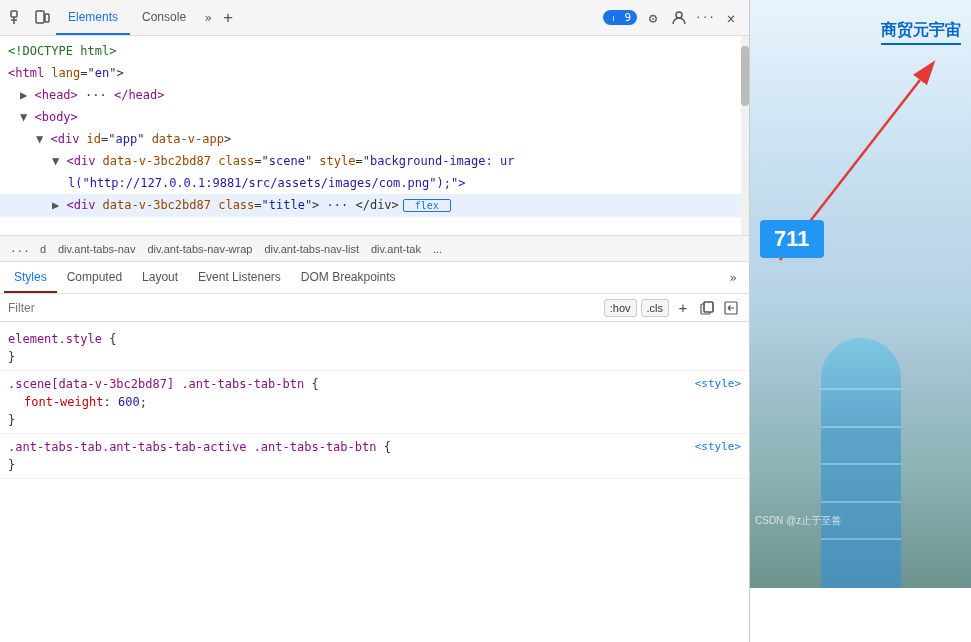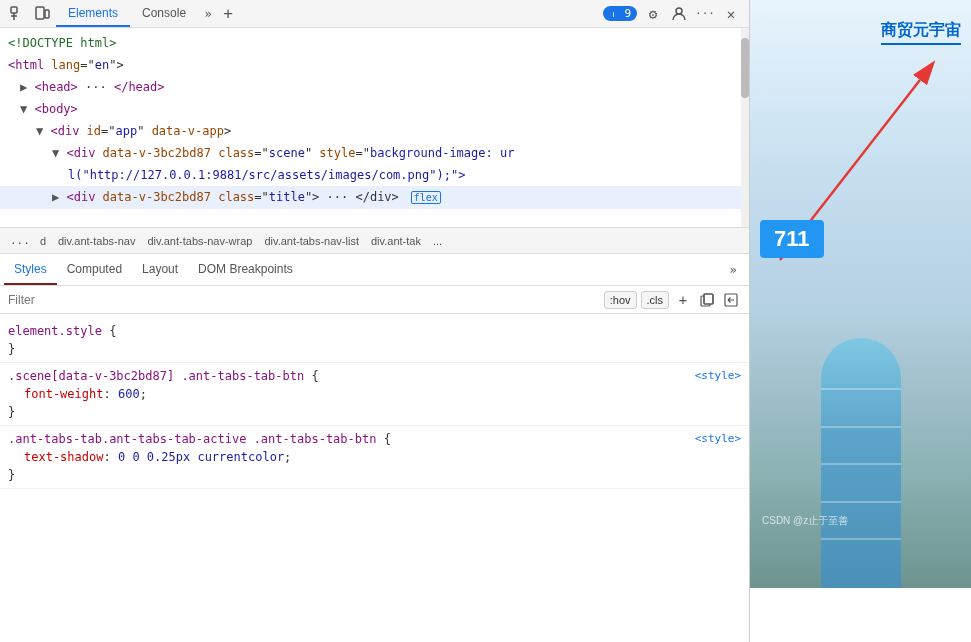--- a/index.html
+++ b/index.html
@@ -12,21 +12,21 @@
       display: flex;
       flex-direction: column;
       border-right: 1px solid #ccc;
       background: #fff;
     }
 
     
     .devtools-toolbar {
       display: flex;
       align-items: center;
-      height: 28px;
+      height: 36px;
       border-bottom: 1px solid #ddd;
       padding: 0 8px;
       gap: 4px;
       background: #f5f5f5;
     }
     .toolbar-icon {
       width: 20px; height: 20px;
       display: flex; align-items: center; justify-content: center;
       cursor: pointer; border-radius: 3px;
       color: #555; font-size: 14px;
@@ -95,23 +95,23 @@
     .expand-arrow { color: #555; cursor: pointer; }
     .indent1 { padding-left: 20px; }
     .indent2 { padding-left: 36px; }
     .indent3 { padding-left: 52px; }
     .indent4 { padding-left: 68px; }
     .flex-badge {
       background: #e8f0fe;
       color: #1a73e8;
       border: 1px solid #1a73e8;
       border-radius: 2px;
-      padding: 0 2px;
+      padding: 0 11px;
       font-size: 10px;
-      margin-left: 12px;
+      margin-left: 4px;
     }
     .scrollbar-v {
       position: absolute;
       right: 0; top: 0;
       width: 8px; height: 100%;
       background: #f0f0f0;
     }
     .scrollbar-thumb {
       width: 8px;
       height: 60px;
@@ -330,21 +330,21 @@
     }
     .building-stripe {
       position: absolute;
       width: 100%;
       height: 2px;
       background: rgba(255,255,255,0.3);
     }
     .csdn-watermark {
       position: absolute;
       bottom: 60px;
-      left: 12px;
+      left: 5px;
       color: rgba(255,255,255,0.7);
       font-size: 10px;
       font-family: Arial, sans-serif;
     }
 
     
     .css-rules::-webkit-scrollbar { width: 8px; }
     .css-rules::-webkit-scrollbar-track { background: #f0f0f0; }
     .css-rules::-webkit-scrollbar-thumb { background: #bbb; border-radius: 4px; }
   </style>
@@ -441,20 +441,23 @@
 
     <div class="styles-tabs">
       <div class="styles-tab active">
         <span>Styles</span>
       </div>
       <div class="styles-tab">
         <span>Computed</span>
       </div>
       <div class="styles-tab">
         <span>Layout</span>
+      </div>
+      <div class="styles-tab">
+        <span>Event Listeners</span>
       </div>
       <div class="styles-tab">
         <span>DOM Breakpoints</span>
       </div>
       <div class="styles-tab-more">»</div>
     </div>
 
     <div class="filter-bar">
       <input class="filter-input" type="text" placeholder="Filter" style="">
       <div class="filter-buttons">
@@ -499,23 +502,20 @@
         <div class="css-selector">
           <span class="css-brace">}</span>
         </div>
       </div>
 
       <div class="css-rule-block">
         <div class="css-selector">
           <span class="selector-text">.ant-tabs-tab.ant-tabs-tab-active .ant-tabs-tab-btn </span><span class="css-brace">{</span>
           <span class="css-source">&lt;style&gt;</span>
         </div>
-        <div class="css-property-line">
-          <span class="css-prop-name">text-shadow</span><span class="css-colon">: </span><span class="css-prop-value">0 0 0.25px currentcolor</span><span class="css-semicolon">;</span>
-        </div>
         <div class="css-selector">
           <span class="css-brace">}</span>
         </div>
       </div>
 
     </div>
   </div>
 </div>
 
 <div class="website-panel">

